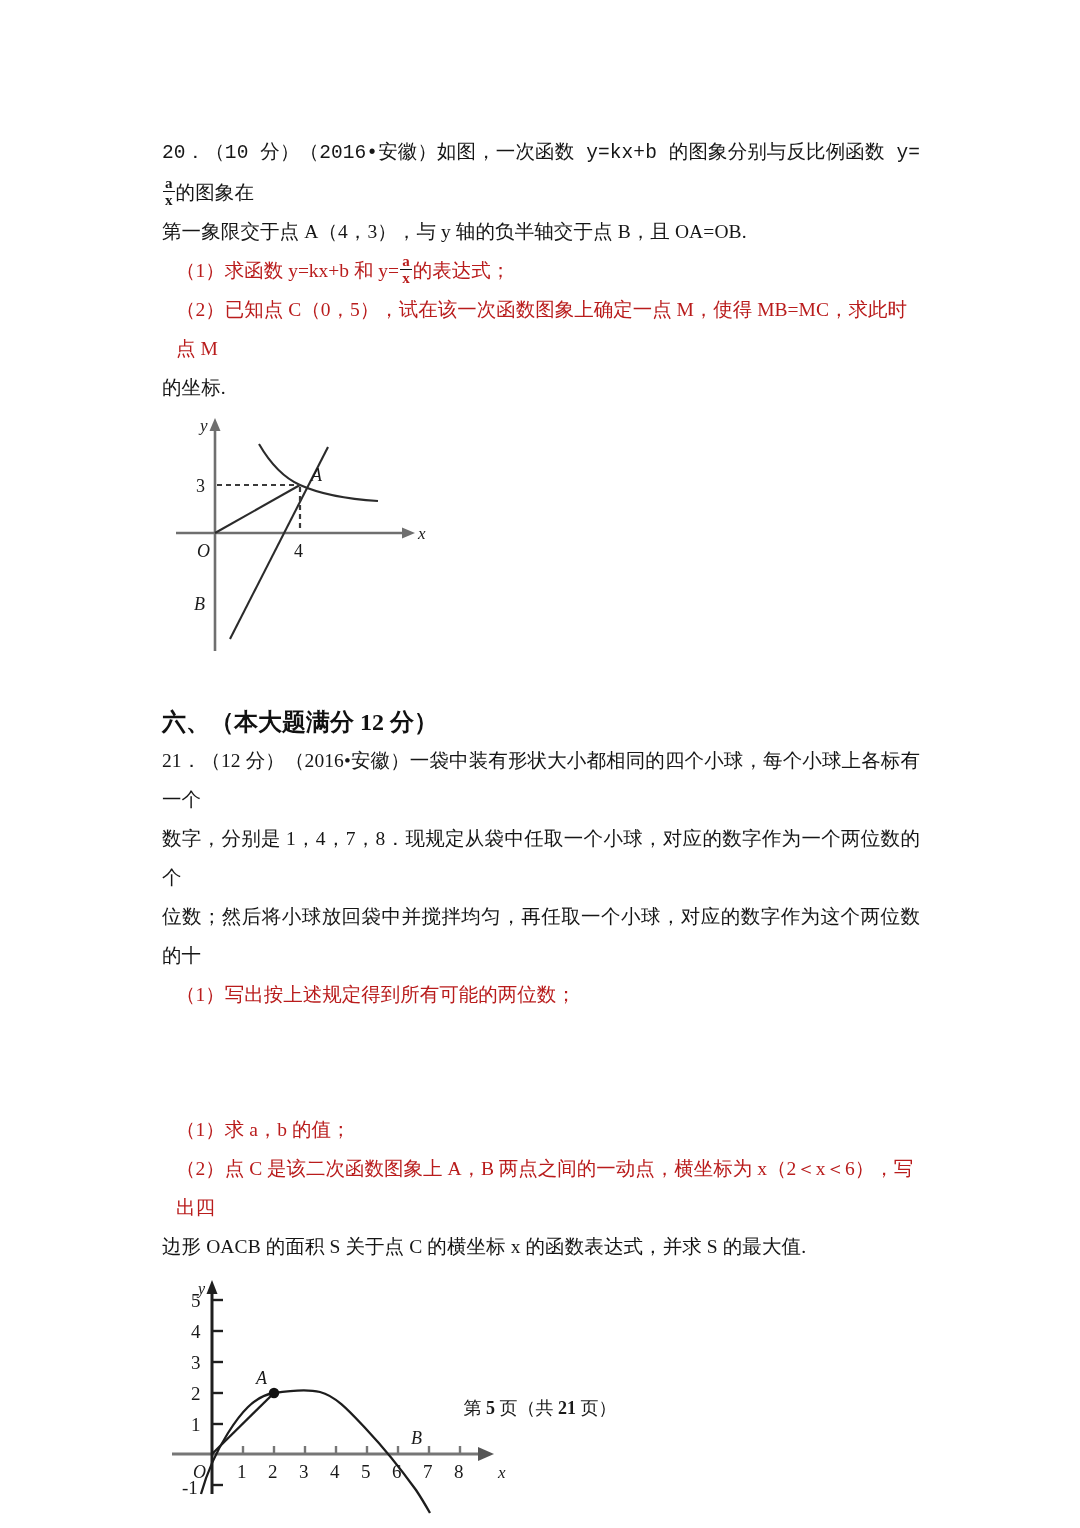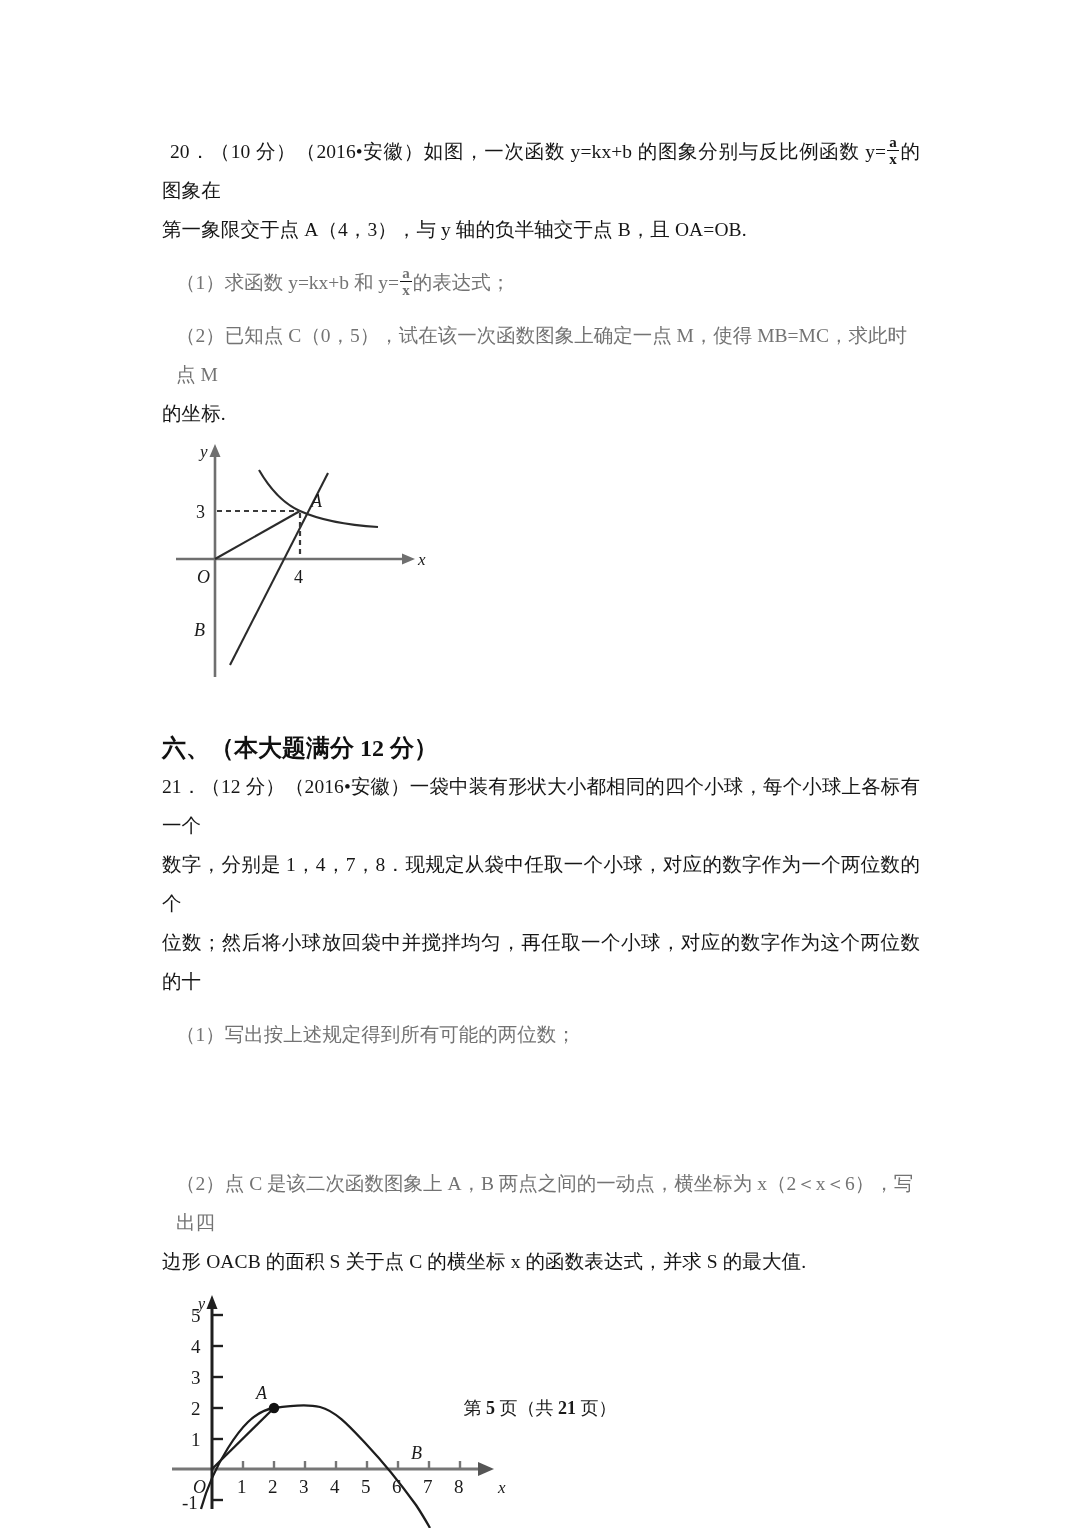--- a/index.html
+++ b/index.html
@@ -35,31 +35,30 @@
     line-height: 39px;
     text-align: justify;
     letter-spacing: 0.1px;
     color: #161616;
   }
   .para.first { text-indent: 0; }
   .sub {
     font-size: 19.5px;
     line-height: 39px;
     padding-left: 14px;
-    color: #737373;
-    margin-top: 14px;
+    color: #b91c1c;
   }
   .section-head {
     font-size: 24px;
     font-weight: bold;
     line-height: 34px;
     color: #111;
     margin-bottom: 2px;
   }
-  .lat { font-family: Liberation Serif, serif; margin-left: 8px; }
+  .lat { font-family: Liberation Mono, monospace; }
 
   
   .frac {
     display: inline-block;
     vertical-align: -0.42em;
     text-align: center;
     line-height: 1;
     font-size: 16px;
     margin: 0 1px;
     position: relative;
@@ -174,20 +173,21 @@
       <div class="para">21．（12 分）（2016•安徽）一袋中装有形状大小都相同的四个小球，每个小球上各标有一个</div>
       <div class="para">数字，分别是 1，4，7，8．现规定从袋中任取一个小球，对应的数字作为一个两位数的个</div>
       <div class="para">位数；然后将小球放回袋中并搅拌均匀，再任取一个小球，对应的数字作为这个两位数的十</div>
       <div class="sub">（1）写出按上述规定得到所有可能的两位数；</div>
     </div>
 
     <div class="gap-b"></div>
 
 
     <div>
+      <div class="sub">（1）求 a，b 的值；</div>
       <div class="sub">（2）点 C 是该二次函数图象上 A，B 两点之间的一动点，横坐标为 x（2＜x＜6），写出四</div>
       <div class="para">边形 OACB 的面积 S 关于点 C 的横坐标 x 的函数表达式，并求 S 的最大值.</div>
     </div>
 
     <div class="fig" id="fig-parabola">
       <svg width="350" height="275" viewBox="0 0 350 275">
 
         <line x1="4" y1="182" x2="312" y2="182" stroke="#767676" stroke-width="3"></line>
         <polygon points="310,175 326,182 310,189" fill="#555"></polygon>
 

